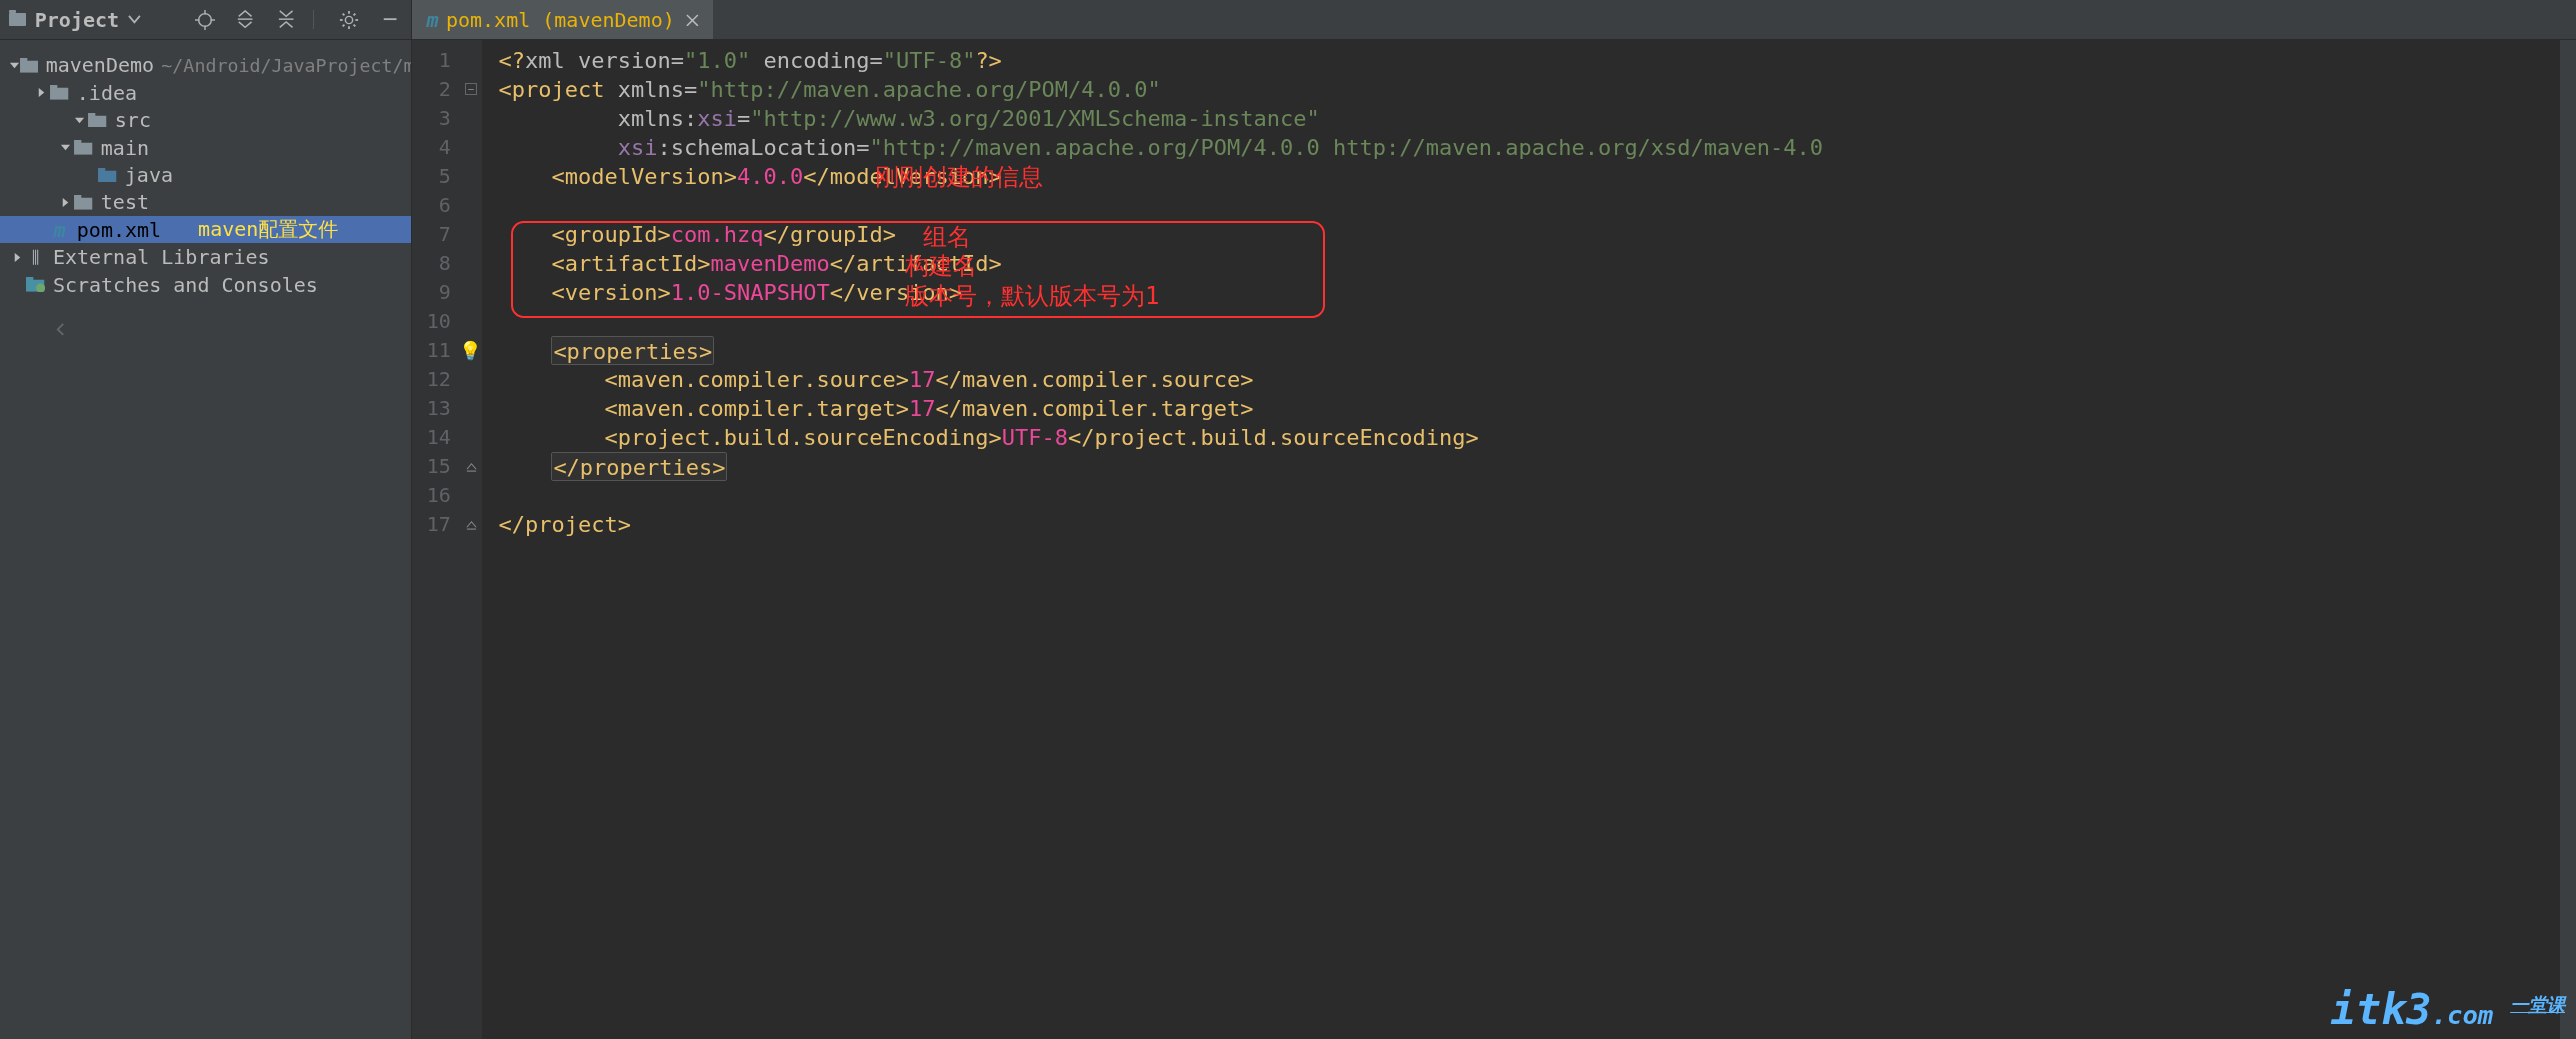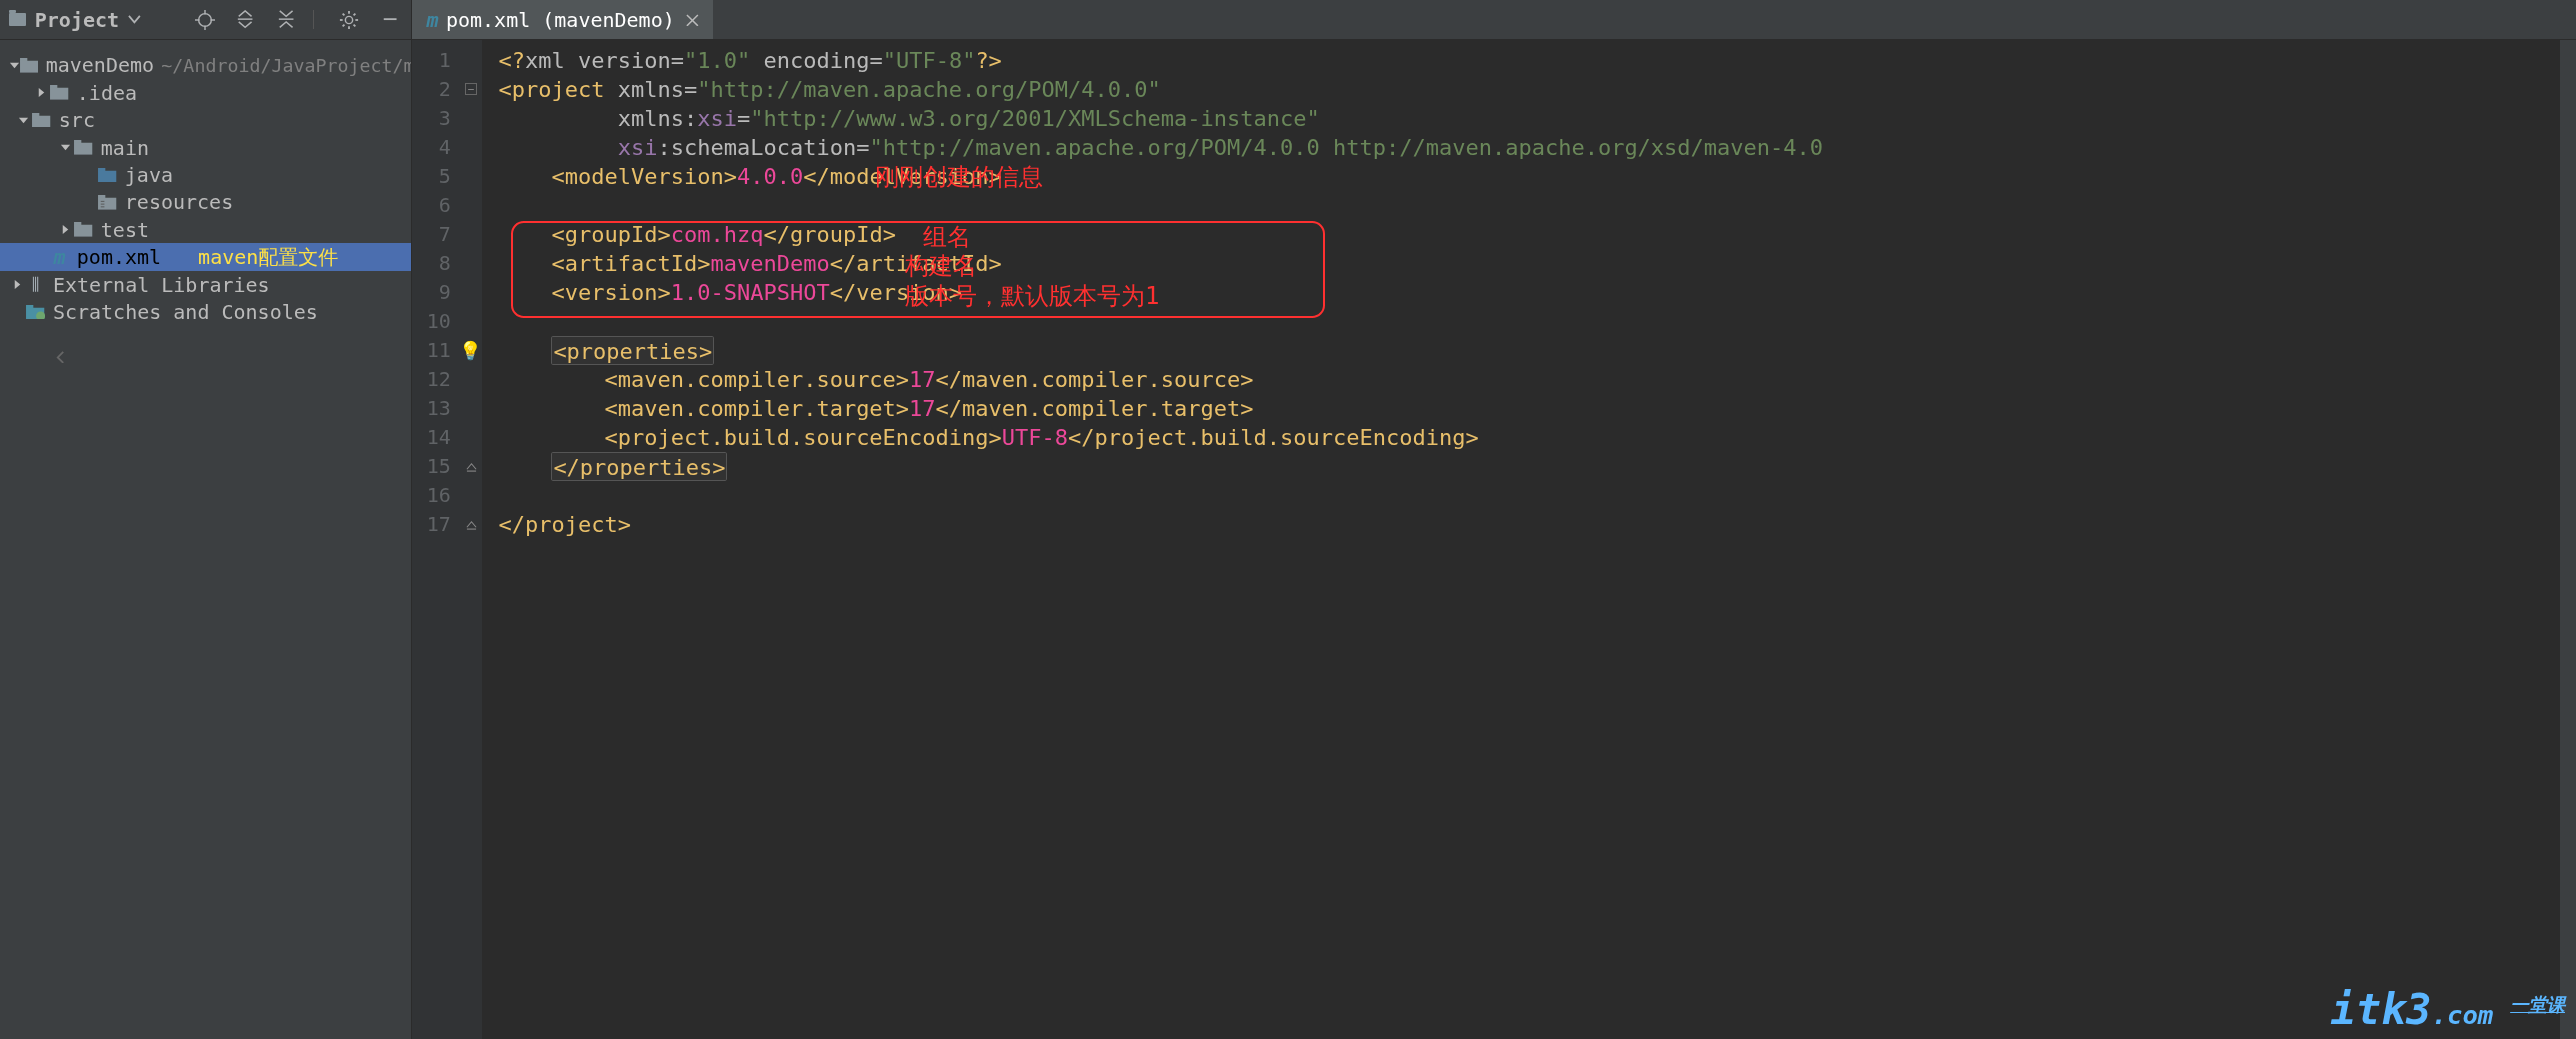--- a/index.html
+++ b/index.html
@@ -23,21 +23,21 @@
   .folder-icon svg rect { fill: #87939a; }
   .m-icon { color: #3e86a0; font-weight: bold; font-style: italic; font-size: 20px; }
   .lib-icon { color: #aab4bb; font-size: 16.5px; }
   .chev-left { color: #555; margin-left: 55px; }
 
   .main { flex: 1; display: flex; flex-direction: column; background: #2b2b2b; }
   .tabs { display: flex; align-items: center; height: 40px; background: #3c3f41; border-bottom: 0.9px solid #2b2b2b; }
   .tab { display: flex; align-items: center; height: 100%; padding: 0 14.6px; background: #515658; font-size: 20px; border-top: 1.8px solid transparent; }
   .tab.active { border-bottom: none; }
   .tab .x { margin-left: 11px; color: #bbbbbb; }
-  .tab .title { color: #ffffff; }
+  .tab .title { color: #eab308; }
   .tab .m-icon { margin-right: 7.3px; }
   .editor { flex: 1; display: flex; position: relative; font-size: 22px; line-height: 29px; }
   .gutter { width: 48px; background: #313335; text-align: right; padding: 5.5px 9.1px 0 0; color: #606366; font-size: 20px; }
   .gutter .ln { height: 29px; line-height: 29px; }
   .gutter-fold { width: 22px; background: #313335; padding-top: 5.5px; position: relative; }
   .gutter-fold .f { height: 29px; display: flex; align-items: center; justify-content: center; }
   .gutter-fold .bulb { height: 29px; display: flex; align-items: center; justify-content: center; color: #f0a732; font-size: 18.3px; }
   .fold-mark { width: 12.8px; height: 12.8px; border: 0.9px solid #666; font-size: 11px; line-height: 11px; display: inline-flex; align-items: center; justify-content: center; color: #888; }
   .code-area { flex: 1; padding: 5.5px 0 0 16.5px; position: relative; font-family: "Menlo", monospace; }
   .code-line { height: 29px; display: flex; white-space: pre; color: #a9b7c6; }
@@ -142,21 +142,21 @@
             </svg>
           </span>
           <span class="icon folder-icon">
             <svg width="18.3" height="14.6" viewBox="0 0 20 16">
               <rect class="top" x="0" y="0" width="8" height="4" fill="#87939a"></rect>
               <rect class="body" x="0" y="3" width="20" height="13" fill="#87939a"></rect>
             </svg>
           </span>
           <span class="label">.idea</span>
         </div>
-        <div class="tree-row" style="padding-left: 15px;">
+        <div class="tree-row" style="padding-left: 23px; margin-left: 48px;">
           <span class="arrow">
             <svg width="11" height="11" viewBox="0 0 12 12">
               <path d="M1 3 L6 9 L11 3" fill="#bbbbbb"></path>
             </svg>
           </span>
           <span class="icon folder-icon">
             <svg width="18.3" height="14.6" viewBox="0 0 20 16">
               <rect class="top" x="0" y="0" width="8" height="4" fill="#87939a"></rect>
               <rect class="body" x="0" y="3" width="20" height="13" fill="#87939a"></rect>
             </svg>
@@ -179,33 +179,20 @@
         </div>
         <div class="tree-row" style="padding-left: 81px;">
           <span class="arrow"></span>
           <span class="icon">
             <svg width="18.3" height="14.6" viewBox="0 0 20 16">
               <rect x="0" y="0" width="8" height="4" fill="#4a7a9e"></rect>
               <rect x="0" y="3" width="20" height="13" fill="#4a7a9e"></rect>
             </svg>
           </span>
           <span class="label">java</span>
-        </div>
-        <div class="tree-row" style="padding-left: 81px;">
-          <span class="arrow"></span>
-          <span class="icon">
-            <svg width="18.3" height="14.6" viewBox="0 0 20 16">
-              <rect x="0" y="0" width="8" height="4" fill="#87939a"></rect>
-              <rect x="0" y="3" width="20" height="13" fill="#87939a"></rect>
-              <line x1="3" y1="7" x2="7" y2="7" stroke="#555" stroke-width="1"></line>
-              <line x1="3" y1="10" x2="7" y2="10" stroke="#555" stroke-width="1"></line>
-              <line x1="3" y1="13" x2="7" y2="13" stroke="#555" stroke-width="1"></line>
-            </svg>
-          </span>
-          <span class="label">resources</span>
         </div>
         <div class="tree-row" style="padding-left: 57px;">
           <span class="arrow">
             <svg width="11" height="11" viewBox="0 0 12 12">
               <path d="M3 1 L9 6 L3 11" fill="#bbbbbb"></path>
             </svg>
           </span>
           <span class="icon folder-icon">
             <svg width="18.3" height="14.6" viewBox="0 0 20 16">
               <rect class="top" x="0" y="0" width="8" height="4" fill="#87939a"></rect>

